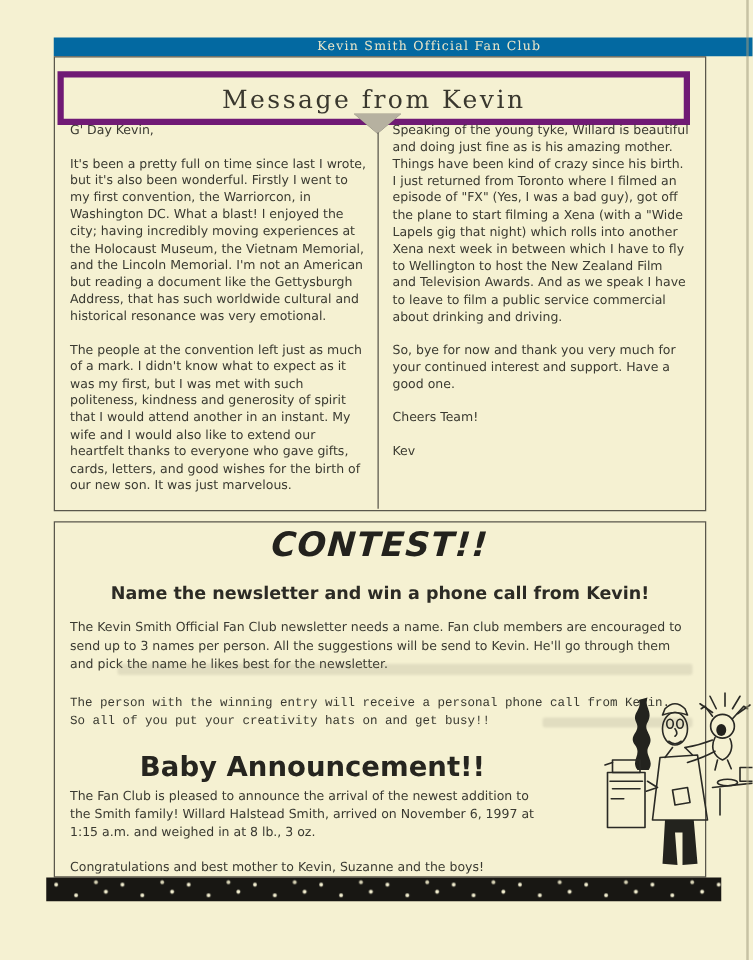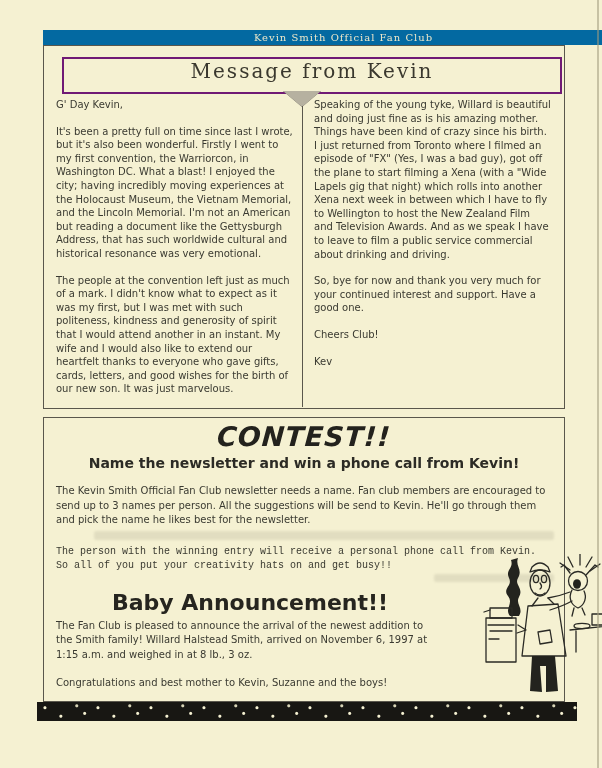--- a/index.html
+++ b/index.html
@@ -19,23 +19,23 @@
   .top-bar span{
     font-family:"DejaVu Serif",serif;
     font-size:10px;color:#ece7c9;letter-spacing:1px;
   }
   
   .letter-box{
     left:43px;top:45px;width:520px;height:362px;
     border:1px solid #5a574c;
   }
   .message-title-box{
-    left:18px;top:11px;width:496px;height:33px;
-    border:2px solid #701a75;
-    display:flex;justify-content:center;
+    left:2px;top:11px;width:496px;height:33px;
+    border:5px solid #701a75;
+    display:flex;align-items:center;justify-content:center;
   }
   .message-title-box span{
     font-family:"DejaVu Serif",serif;
     font-size:20px;letter-spacing:2px;color:#3a382e;
   }
   .divider-triangle{
     left:239px;top:45px;width:0;height:0;
     border-left:19px solid transparent;
     border-right:19px solid transparent;
     border-top:16px solid #b6b1a0;
@@ -57,21 +57,21 @@
     left:43px;top:417px;width:520px;height:283px;
     border:1px solid #5a574c;
   }
   .contest-title{
     margin:3px 0 0 0;text-align:center;
     font-size:27px;font-weight:bold;font-style:italic;
     letter-spacing:1px;color:#23221d;
     transform:skewX(-4deg);
   }
   .contest-subtitle{
-    margin:3px 0 0 0;text-align:center;
+    margin:15px 0 0 0;text-align:center;
     font-size:14px;font-weight:bold;color:#2c2b25;
   }
   .body-text{
     margin:13px 12px 0 12px;
     font-size:10px;line-height:14.5px;color:#3a3a31;
   }
   .preline{white-space:pre-line;font-family:Liberation Mono, monospace;}
   .baby-title{
     margin:16px 0 0 12px;width:388px;text-align:center;
     font-size:22px;color:#26251f;
@@ -119,21 +119,21 @@
 
   <div class="abs letter-col col-left">
     <p>G' Day Kevin,</p>
     <p>It's been a pretty full on time since last I wrote, but it's also been wonderful. Firstly I went to my first convention, the Warriorcon, in Washington DC. What a blast! I enjoyed the city; having incredibly moving experiences at the Holocaust Museum, the Vietnam Memorial, and the Lincoln Memorial. I'm not an American but reading a document like the Gettysburgh Address, that has such worldwide cultural and historical resonance was very emotional.</p>
     <p>The people at the convention left just as much of a mark. I didn't know what to expect as it was my first, but I was met with such politeness, kindness and generosity of spirit that I would attend another in an instant. My wife and I would also like to extend our heartfelt thanks to everyone who gave gifts, cards, letters, and good wishes for the birth of our new son. It was just marvelous.</p>
   </div>
 
   <div class="abs letter-col col-right sig-block">
     <p>Speaking of the young tyke, Willard is beautiful and doing just fine as is his amazing mother. Things have been kind of crazy since his birth. I just returned from Toronto where I filmed an episode of "FX" (Yes, I was a bad guy), got off the plane to start filming a Xena (with a "Wide Lapels gig that night) which rolls into another Xena next week in between which I have to fly to Wellington to host the New Zealand Film and Television Awards. And as we speak I have to leave to film a public service commercial about drinking and driving.</p>
     <p>So, bye for now and thank you very much for your continued interest and support. Have a good one.</p>
-    <p>Cheers Club!</p>
+    <p>Cheers Team!</p>
     <p>Kev</p>
   </div>
 </div>
 
 <div class="abs contest-box">
   <h1 class="contest-title">CONTEST!!</h1>
   <h2 class="contest-subtitle">Name the newsletter and win a phone call from Kevin!</h2>
   <p class="body-text">The Kevin Smith Official Fan Club newsletter needs a name.  Fan club members are encouraged to send up to 3 names per person.  All the suggestions will be send to Kevin.  He'll  go through them and pick the name he likes best for the newsletter.</p>
   <div class="abs bleed" style="left:50px;top:113px;width:460px;height:9px;"></div>
   <p class="body-text preline" style="margin-top:17px;">The person with the winning entry will receive a personal phone call from Kevin.

